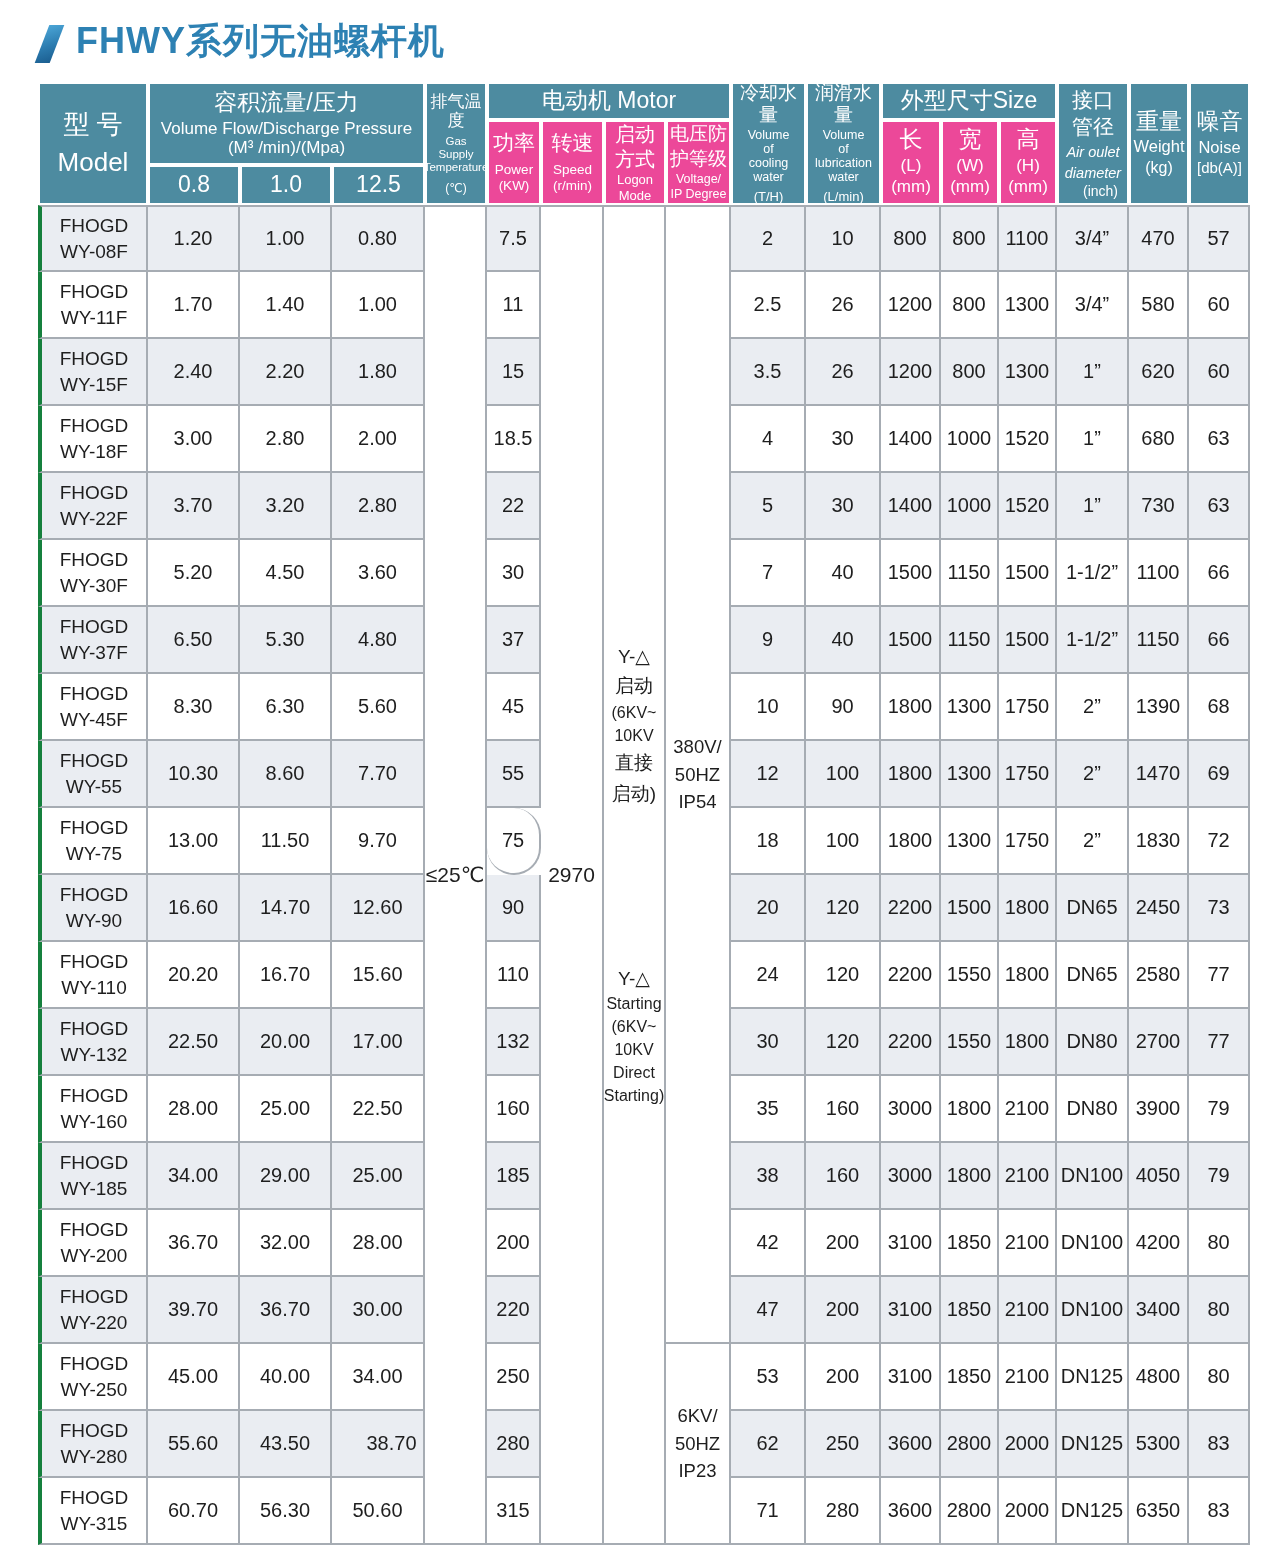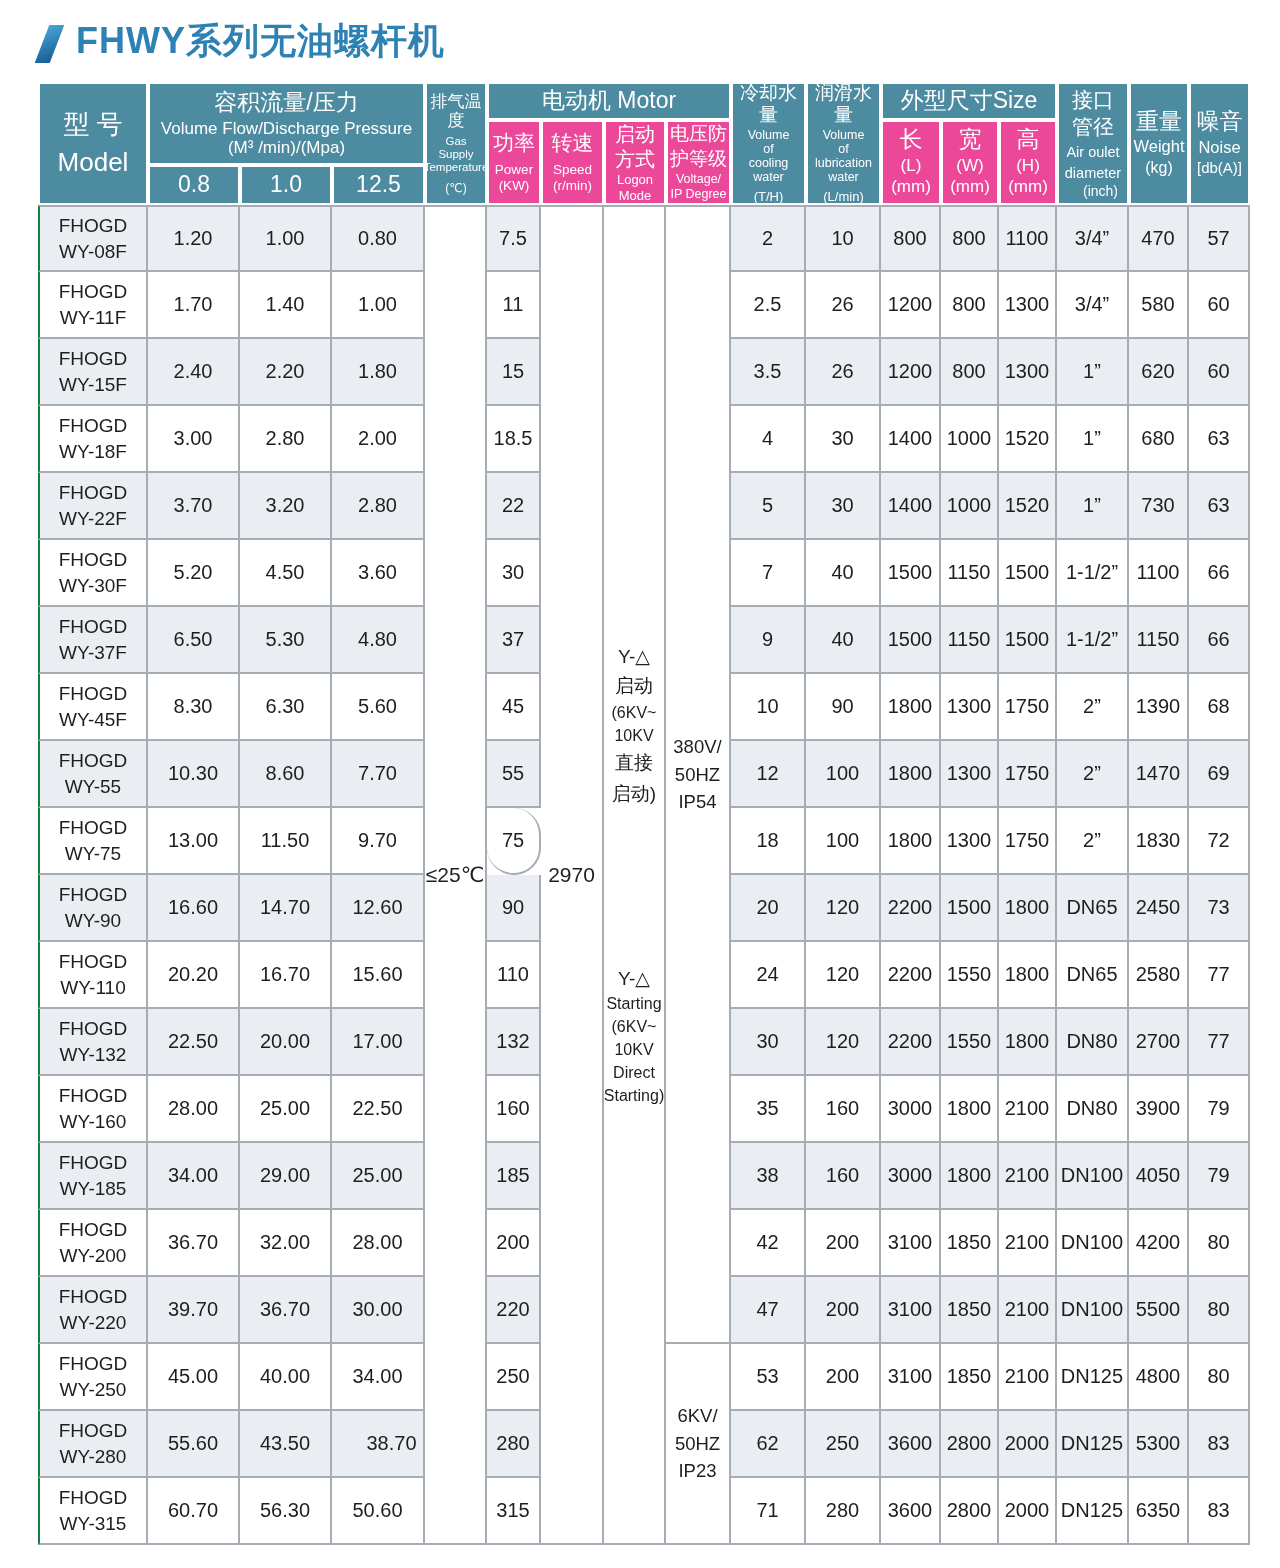--- a/index.html
+++ b/index.html
@@ -62,36 +62,36 @@
   .c-cool .en,.c-lub .en { font-size:12.5px; line-height:1.12; }
   .c-cool .unit,.c-lub .unit { font-size:13px; margin-top:6px; }
   .c-size { grid-column:12/15; grid-row:1; font-size:23px; }
   .c-L { grid-column:12; grid-row:2/4; }
   .c-W { grid-column:13; grid-row:2/4; }
   .c-H { grid-column:14; grid-row:2/4; }
   .c-L .zh,.c-W .zh,.c-H .zh { font-size:23px; margin-bottom:2px; }
   .c-L .en,.c-W .en,.c-H .en { font-size:17px; line-height:1.25; }
   .c-pipe { grid-column:15; grid-row:1/4; }
   .c-pipe .zh { font-size:21px; line-height:1.25; }
-  .c-pipe .en { font-size:14.5px; line-height:1.25; margin-top:3px; }
+  .c-pipe .en { font-size:14.5px; line-height:1.25; margin-top:3px;font-style:italic; }
   .c-pipe .unit { font-size:14px; margin-top:2px;padding-left:15px; }
   .c-weight { grid-column:16; grid-row:1/4; }
   .c-noise  { grid-column:17; grid-row:1/4; }
   .c-weight .zh,.c-noise .zh { font-size:23px; margin-bottom:2px; }
   .c-weight .en,.c-noise .en { font-size:16.5px; line-height:1.3; }
   .c-noise .unit { font-size:15px; }
   .c-weight .unit { font-size:16px; }
   
   .bc {
     display:flex; align-items:center; justify-content:center; text-align:center;
     font-size:20px; color:#1e1e1e; background:#ffffff;
     border-right:2px solid #a6acb3; border-bottom:2px solid #a6acb3;
   }
   .bc.odd { background:#eaedf2; }
-  .bc.bl { border-left:2px solid #15803d; }
+  .bc.bl { border-left:4px solid #15803d; }
   .bc.bt { border-top:2px solid #a6acb3; }
   .bc.model-cell { flex-direction:column; font-size:19px; line-height:1.32; }
   .bm {
     background:#ffffff; display:flex; flex-direction:column;
     align-items:center; justify-content:center; text-align:center;
     border-right:2px solid #a6acb3; border-bottom:2px solid #a6acb3;
     color:#1e1e1e;
   }
   .bm.bt { border-top:2px solid #a6acb3; }
   .gas-val, .speed-val { font-size:21px; }
@@ -465,21 +465,21 @@
     <div class="bc odd" style="grid-area: 20 / 2;">39.70</div>
     <div class="bc odd" style="grid-area: 20 / 3;">36.70</div>
     <div class="bc odd" style="grid-area: 20 / 4;">30.00</div>
     <div class="bc odd" style="grid-area: 20 / 6;">220</div>
     <div class="bc odd" style="grid-area: 20 / 10;">47</div>
     <div class="bc odd" style="grid-area: 20 / 11;">200</div>
     <div class="bc odd" style="grid-area: 20 / 12;">3100</div>
     <div class="bc odd" style="grid-area: 20 / 13;">1850</div>
     <div class="bc odd" style="grid-area: 20 / 14;">2100</div>
     <div class="bc odd" style="grid-area: 20 / 15;">DN100</div>
-    <div class="bc odd" style="grid-area: 20 / 16;">5500</div>
+    <div class="bc odd" style="grid-area: 20 / 16;">3400</div>
     <div class="bc odd" style="grid-area: 20 / 17;">80</div>
     <div class="bc model-cell bl" style="grid-area: 21 / 1;">
       <div>FHOGD</div>
       <div>WY-250</div>
     </div>
     <div class="bc" style="grid-area: 21 / 2;">45.00</div>
     <div class="bc" style="grid-area: 21 / 3;">40.00</div>
     <div class="bc" style="grid-area: 21 / 4;">34.00</div>
     <div class="bc" style="grid-area: 21 / 6;">250</div>
     <div class="bc" style="grid-area: 21 / 10;">53</div>

